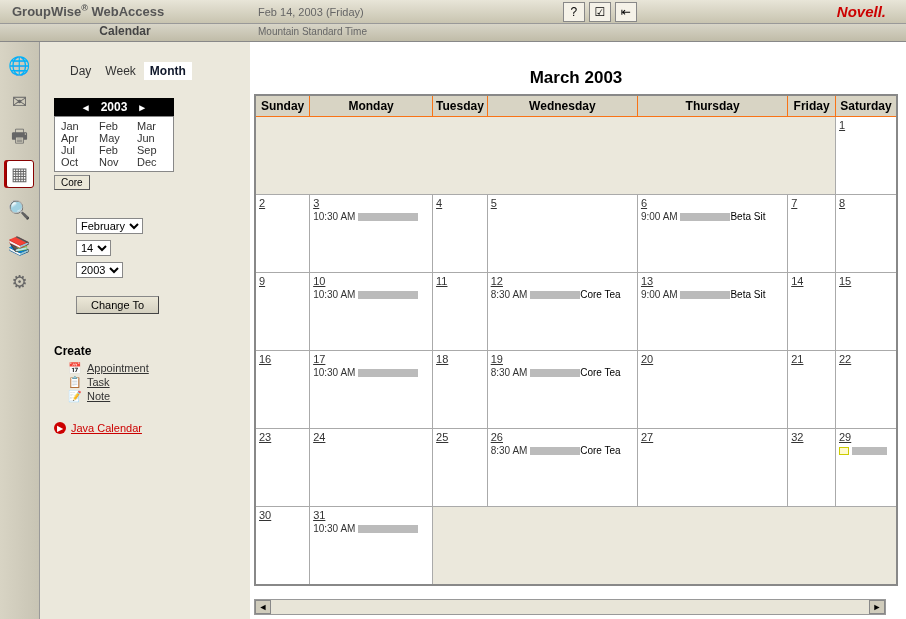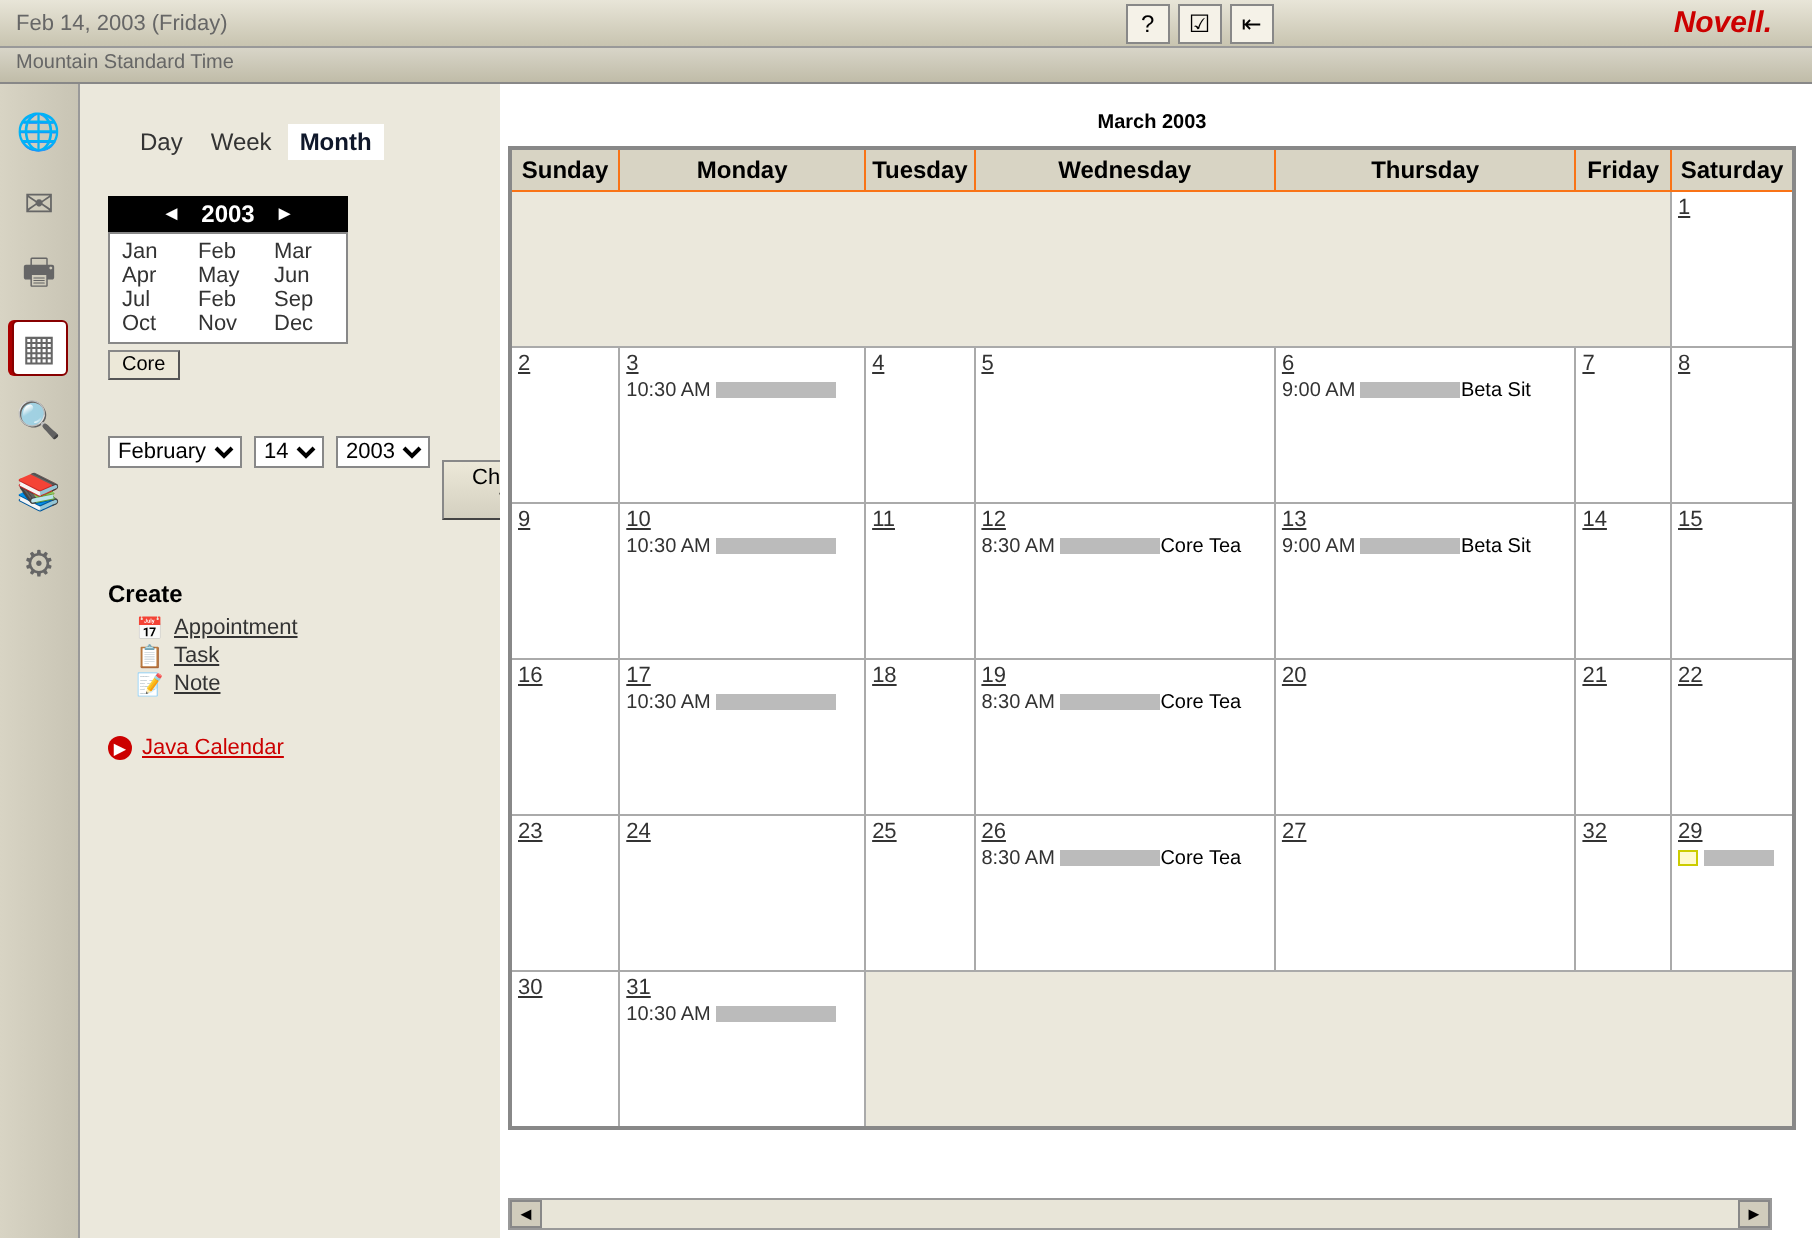--- a/index.html
+++ b/index.html
@@ -30,36 +30,36 @@
 .view-tab { font-size: 12px; color: #333; cursor: pointer; padding: 2px 6px; }
 .view-tab.active { background: #fff; color: #0f172a; font-weight: bold; }
 
 .year-nav { background: #000; color: #fff; display: flex; align-items: center; justify-content: center; gap: 10px; padding: 2px; font-weight: bold; font-size: 12px; }
 .year-arrow { cursor: pointer; font-size: 10px; }
 .month-grid { background: #fff; border: 1px solid #888; padding: 3px 6px; width: 120px; margin-left: 0; }
 .month-row { display: flex; justify-content: space-between; }
 .month-cell { color: #333; cursor: pointer; font-size: 11px; width: 30px; }
 .today-btn { background: #ece8d8; border: 1px solid #888; border-right-color:#555; border-bottom-color:#555; padding: 1px 6px; font-size: 10px; cursor: pointer; margin-top: 3px; display: inline-block; }
 
-.date-selects { margin-top: 28px; display: flex; flex-direction: row; gap: 6px; align-items: flex-start; }
+.date-selects { margin-top: 28px; display: flex; flex-direction: column; gap: 6px; align-items: flex-start; margin-left: 22px; }
 .date-selects select { font-size: 11px; background: #fff; border: 1px solid #888; }
 .change-btn { margin-top: 12px; background: linear-gradient(to bottom,#ece8d8,#d4d0c0); border: 1px solid #888; border-right-color:#444; border-bottom-color:#444; padding: 2px 14px; font-size: 11px; cursor: pointer; }
 
 .create-section { margin-top: 30px; }
 .create-title { font-weight: bold; font-size: 12px; margin-bottom: 4px; }
 .create-item { display: flex; align-items: center; gap: 5px; margin-left: 14px; margin-bottom: 2px; cursor: pointer; }
 .create-item span.lbl { text-decoration: underline; color: #333; }
 .create-icon { width: 14px; height: 12px; display: inline-flex; align-items: center; justify-content: center; font-size: 11px; }
 
 .java-link { margin-top: 20px; display: flex; align-items: center; gap: 5px; color: #c00; text-decoration: underline; cursor: pointer; font-size: 11px; }
 .java-icon { width: 12px; height: 12px; background: #c00; border-radius: 50%; display: inline-flex; align-items: center; justify-content: center; color: #fff; font-size: 8px; }
 
 
 .cal-area { flex: 1; background: #fff; padding: 6px 8px 0 4px; position: relative; }
-.cal-title { text-align: center; font-weight: bold; font-size: 10px; margin: 8px 0 6px; }
+.cal-title { text-align: center; font-weight: bold; font-size: 17px; margin: 20px 0 6px; }
 .cal-table { width: 100%; border-collapse: collapse; table-layout: fixed; border: 2px solid #888; }
 .cal-table th { background: #d8d4c4; border: 1px solid #f97316; font-size: 12px; font-weight: bold; padding: 3px; text-align: center; }
 .cal-table td { border: 1px solid #aaa; vertical-align: top; height: 78px; padding: 2px 3px; font-size: 10px; overflow: hidden; }
 .cal-table td.empty { background: #ebe8dc; }
 .day-num { text-decoration: underline; font-size: 11px; color: #333; cursor: pointer; }
 .event { margin-top: 2px; white-space: nowrap; overflow: hidden; }
 .event .time { color: #333; }
 .event .redact { display: inline-block; background: #bbb; height: 8px; vertical-align: middle; }
 .w35 { width: 35px; } .w50 { width: 50px; } .w60 { width: 60px; }
 .note-icon { display:inline-block; width:10px; height:8px; background:#fffacd; border:1px solid #cc0; vertical-align:middle; margin-right:3px;}
@@ -68,30 +68,34 @@
 .col-wed { width: 22%; } .col-thu { width: 22%; } .col-fri { width: 7%; } .col-sat { width: 9%; }
 
 .hscroll { position: absolute; bottom: 4px; left: 4px; right: 20px; height: 16px; background: #e8e5d8; border: 1px solid #999; display: flex; align-items: center; }
 .hscroll .arrow { width: 16px; height: 14px; background: #d0ccbc; border: 1px solid #888; display:flex; align-items:center; justify-content:center; font-size:9px; cursor:pointer; }
 .hscroll .track { flex:1; }
 </style>
 </head>
 <body>
 
 <div class="header">
+  <div class="app-title">
+    <span>GroupWise</span><span class="reg">®</span><span> WebAccess</span>
+  </div>
   <div class="date-str">Feb 14, 2003 (Friday)</div>
   <div class="header-icons">
     <div class="header-icon">?</div>
     <div class="header-icon">☑</div>
     <div class="header-icon">⇤</div>
   </div>
   <div class="brand">Novell.</div>
 </div>
 
 <div class="subheader">
+  <div class="module-name">Calendar</div>
   <div class="tz">Mountain Standard Time</div>
 </div>
 
 <div class="main">
 
   <div class="nav-rail">
     <div class="nav-icon">🌐</div>
     <div class="nav-icon">✉</div>
     <div class="nav-icon">🖶</div>
     <div class="nav-icon active">▦</div>

